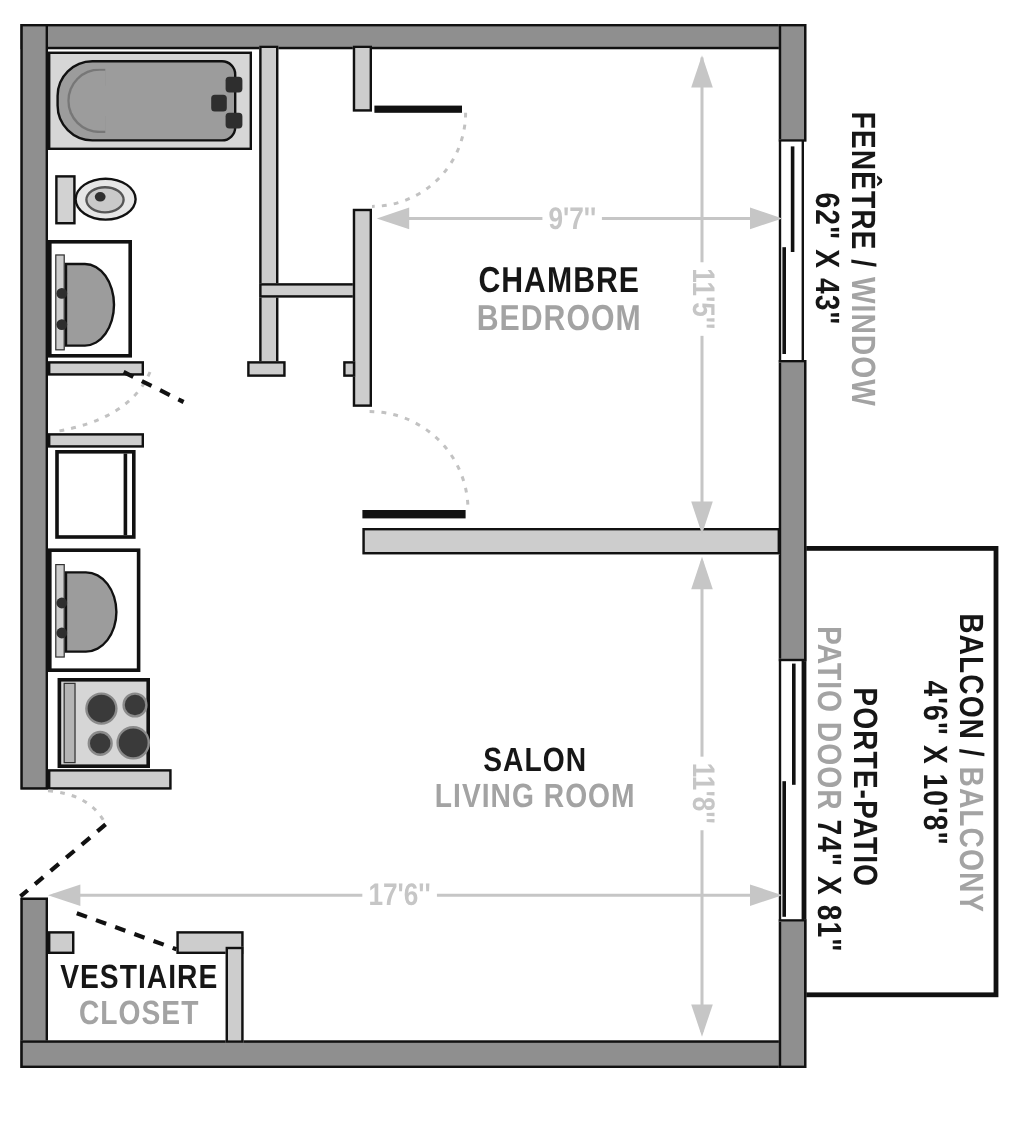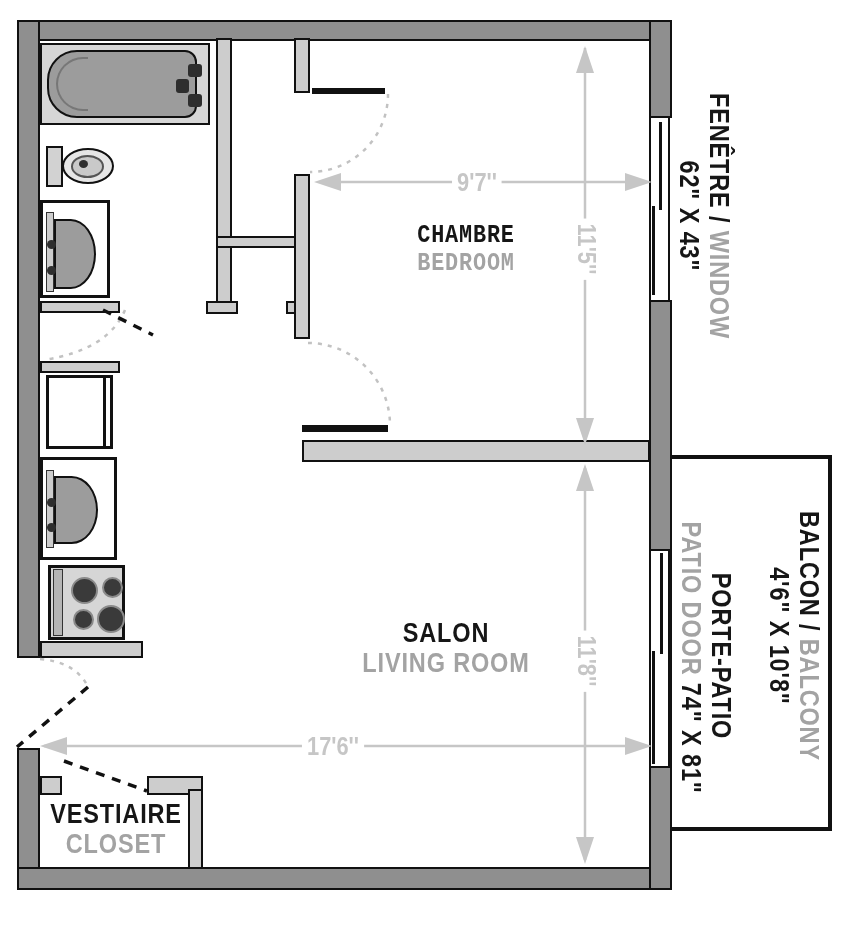--- a/index.html
+++ b/index.html
@@ -15,21 +15,21 @@
   .knob{background:#2e2e2e;border-radius:50%;}
   .burner{position:absolute;background:#3a3a3a;border:2px solid #8a8a8a;border-radius:50%;box-sizing:border-box;}
   
   .ov{position:absolute;left:0;top:0;z-index:5;}
   
   .lbl{position:absolute;z-index:6;text-align:center;font-weight:bold;
        transform:translate(-50%,-50%);white-space:nowrap;}
   .lbl .l{display:block;transform:scaleX(0.84);letter-spacing:1px;line-height:1.06;}
   .pri{color:#161616;}
   .sec{color:#a3a3a3;}
-  .f30{font-size:26px;font-family:Liberation Mono, monospace;} .f28{font-size:28px;}
+  .f30{font-size:30px;} .f28{font-size:28px;}
   .rot{transform:translate(-50%,-50%) rotate(90deg);}
   .dim{position:absolute;z-index:6;color:#c6c6c6;background:#fff;padding:0 6px;
        font-size:26px;font-weight:bold;white-space:nowrap;
        transform:translate(-50%,-50%) scaleX(0.84);}
   .dimrot{transform:translate(-50%,-50%) rotate(90deg) scaleX(0.84);}
 </style>
 </head>
 <body>
 
 <div class="plan">

